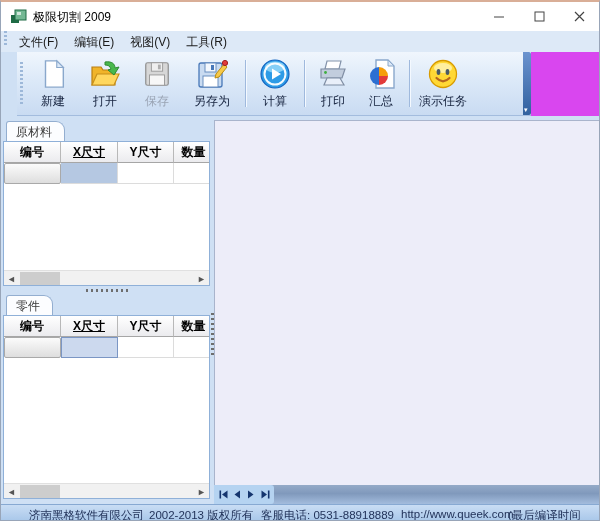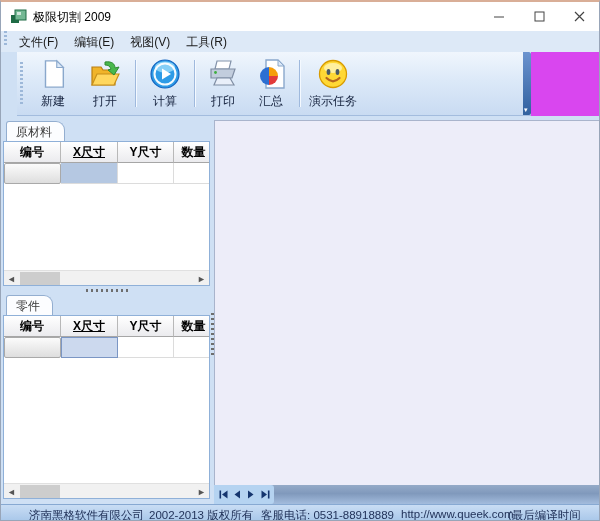--- a/index.html
+++ b/index.html
@@ -138,21 +138,45 @@
         <span class="ticon">
           <svg width="32" height="32" viewBox="0 0 32 32">
             <path d="M3 9 h9 l2 3 h12 v15 H3 z" fill="#f0b429" stroke="#b97f12" stroke-width="1.2"></path>
             <path d="M3 27 l5 -11 h22 l-5 11 z" fill="#ffd75e" stroke="#c8901a" stroke-width="1.2"></path>
             <path d="M16 4 c7 -1 10 2 10 6 l4 -1 -5 8 -6 -5 3 -1 c-1 -3 -3 -4 -6 -4 z" fill="#49b84d" stroke="#2e8a33" stroke-width="1"></path>
           </svg>
         </span>
         <span class="tlabel">打开</span>
       </div>
 
-
+      <div class="tbtn disabled" style="width:52px">
+        <span class="ticon">
+          <svg width="30" height="30" viewBox="0 0 32 32">
+            <rect x="4" y="4" width="24" height="24" rx="2" fill="#d7d7d7" stroke="#8f8f8f" stroke-width="1.3"></rect>
+            <rect x="10" y="4" width="12" height="9" fill="#efefef" stroke="#9a9a9a"></rect>
+            <rect x="17" y="6" width="3" height="5" fill="#aeaeae"></rect>
+            <rect x="8" y="17" width="16" height="11" fill="#f7f7f7" stroke="#9a9a9a"></rect>
+          </svg>
+        </span>
+        <span class="tlabel">保存</span>
+      </div>
+
+      <div class="tbtn" style="width:58px">
+        <span class="ticon">
+          <svg width="32" height="32" viewBox="0 0 32 32">
+            <rect x="3" y="5" width="23" height="24" rx="2" fill="#c9dbf1" stroke="#4878b8" stroke-width="1.3"></rect>
+            <rect x="9" y="5" width="11" height="9" fill="#f2f7fd" stroke="#6a8fc0"></rect>
+            <rect x="15" y="7" width="3" height="5" fill="#4878b8"></rect>
+            <rect x="7" y="18" width="15" height="11" fill="#ffffff" stroke="#6a8fc0"></rect>
+            <path d="M20 16 L28 6 l3 3 -8 10 -4 1 z" fill="#f7c948" stroke="#b98b12" stroke-width="1"></path>
+            <circle cx="29" cy="5" r="2.6" fill="#e23b3b" stroke="#9e1f1f"></circle>
+          </svg>
+        </span>
+        <span class="tlabel">另存为</span>
+      </div>
 
       <div class="tsep"></div>
 
       <div class="tbtn" style="width:50px">
         <span class="ticon">
           <svg width="32" height="32" viewBox="0 0 32 32">
             <circle cx="16" cy="16" r="14" fill="#2e9be6" stroke="#1565c0" stroke-width="1.2"></circle>
             <ellipse cx="16" cy="9" rx="10" ry="5.5" fill="#9bdcfb" opacity="0.8"></ellipse>
             <circle cx="16" cy="16" r="10.5" fill="none" stroke="#ffffff" stroke-width="2" opacity="0.95"></circle>
             <path d="M13 10.5 l9 5.5 -9 5.5 z" fill="#fff"></path>

